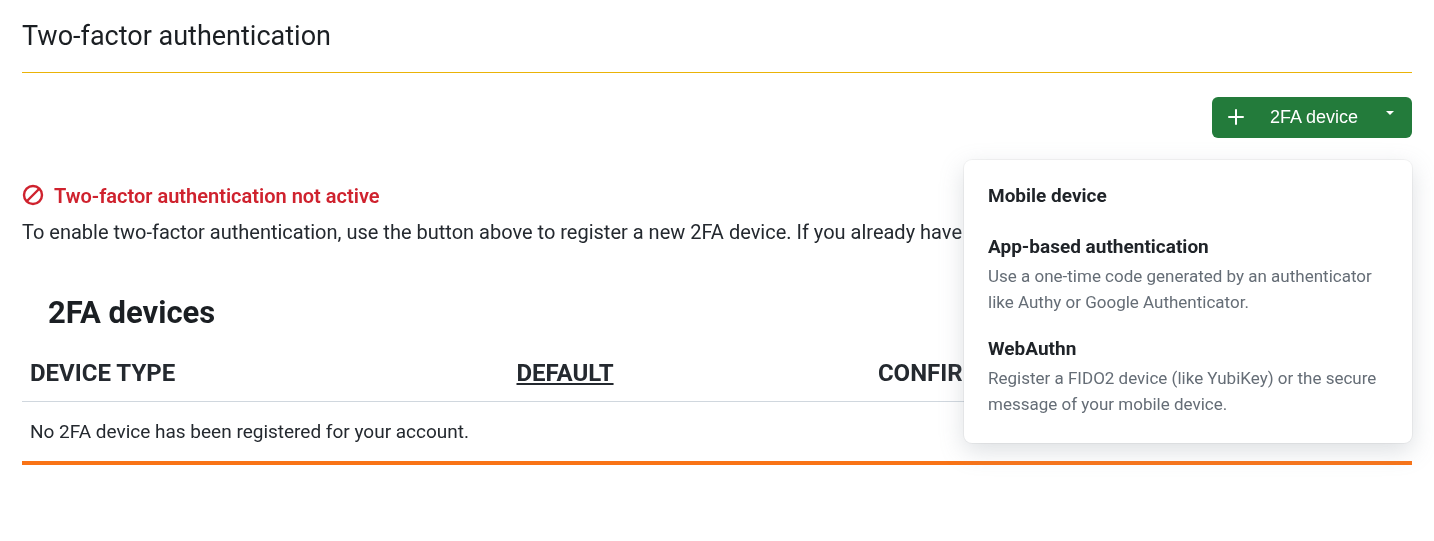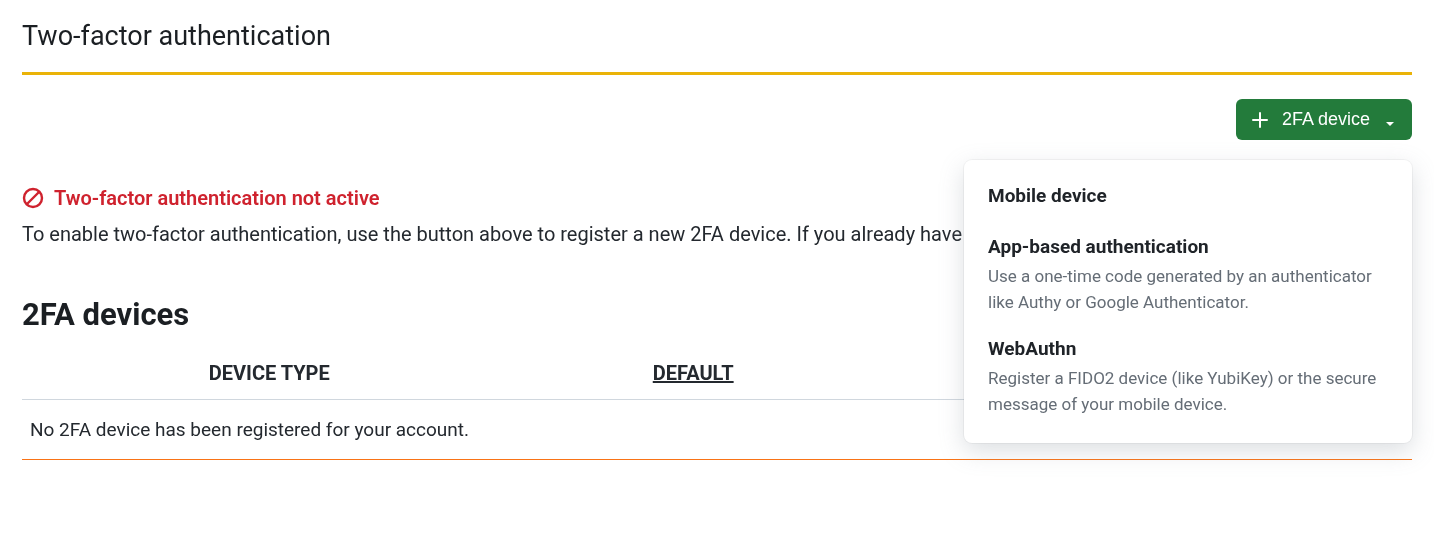--- a/index.html
+++ b/index.html
@@ -12,93 +12,93 @@
       position: relative;
     }
     .container {
       padding: 20px 22px;
     }
     .page-title {
       font-size: 27px;
       font-weight: 400;
       color: #1b1f23;
       padding-bottom: 20px;
-      border-bottom: 3px solid #eab308;
+      border-bottom: 1px solid #eab308;
     }
     .action-row {
       display: flex;
       justify-content: flex-end;
       padding-top: 24px;
       position: relative;
     }
     .add-button {
       background: #237b3b;
       color: #fff;
       border: none;
       border-radius: 6px;
       padding: 10px 16px 10px 14px;
       font-size: 18px;
       display: inline-flex;
-      align-items: flex-end;
-      gap: 12px;
+      align-items: flex-start;
+      gap: 24px;
       cursor: pointer;
     }
     .add-button .plus {
       display: inline-flex;
     }
     .add-button .caret {
       display: inline-flex;
       margin-left: 2px;
     }
     .alert {
       margin-top: 46px;
     }
     .alert-title {
       display: flex;
-      align-items: center;
       gap: 10px;
       color: #cf222e;
       font-size: 20px;
       font-weight: 600;
     }
     .alert-icon {
       display: inline-flex;
     }
     .alert-desc {
       color: #24292f;
       font-size: 20px;
       margin-top: 10px;
       line-height: 1.4;
     }
     .section-title {
       font-size: 31px;
       font-weight: 700;
       margin-top: 48px;
       color: #1b1f23;
+      margin-left: 26px;
     }
     .table {
       width: 100%;
       margin-top: 14px;
       border-collapse: collapse;
     }
     .table th {
-      text-align: center;
-      font-size: 20px;
+      text-align: left;
+      font-size: 24px;
       font-weight: 700;
       color: #24292f;
       padding: 14px 0 14px 8px;
       border-bottom: 1px solid #d0d7de;
     }
     .table th:first-child { width: 35%; }
     .table th:nth-child(2) { width: 26%; text-decoration: underline; }
     .table td {
       font-size: 19px;
       color: #24292f;
       padding: 18px 0 18px 8px;
-      border-bottom: 1px solid #f97316;
+      border-bottom: 4px solid #f97316;
     }
     .dropdown {
       position: absolute;
       top: 160px;
       right: 22px;
       width: 448px;
       background: #fff;
       border-radius: 8px;
       box-shadow: 0 0 0 1px rgba(0,0,0,0.04), 0 8px 24px rgba(140,149,159,0.3);
       padding: 16px 0 12px 0;

